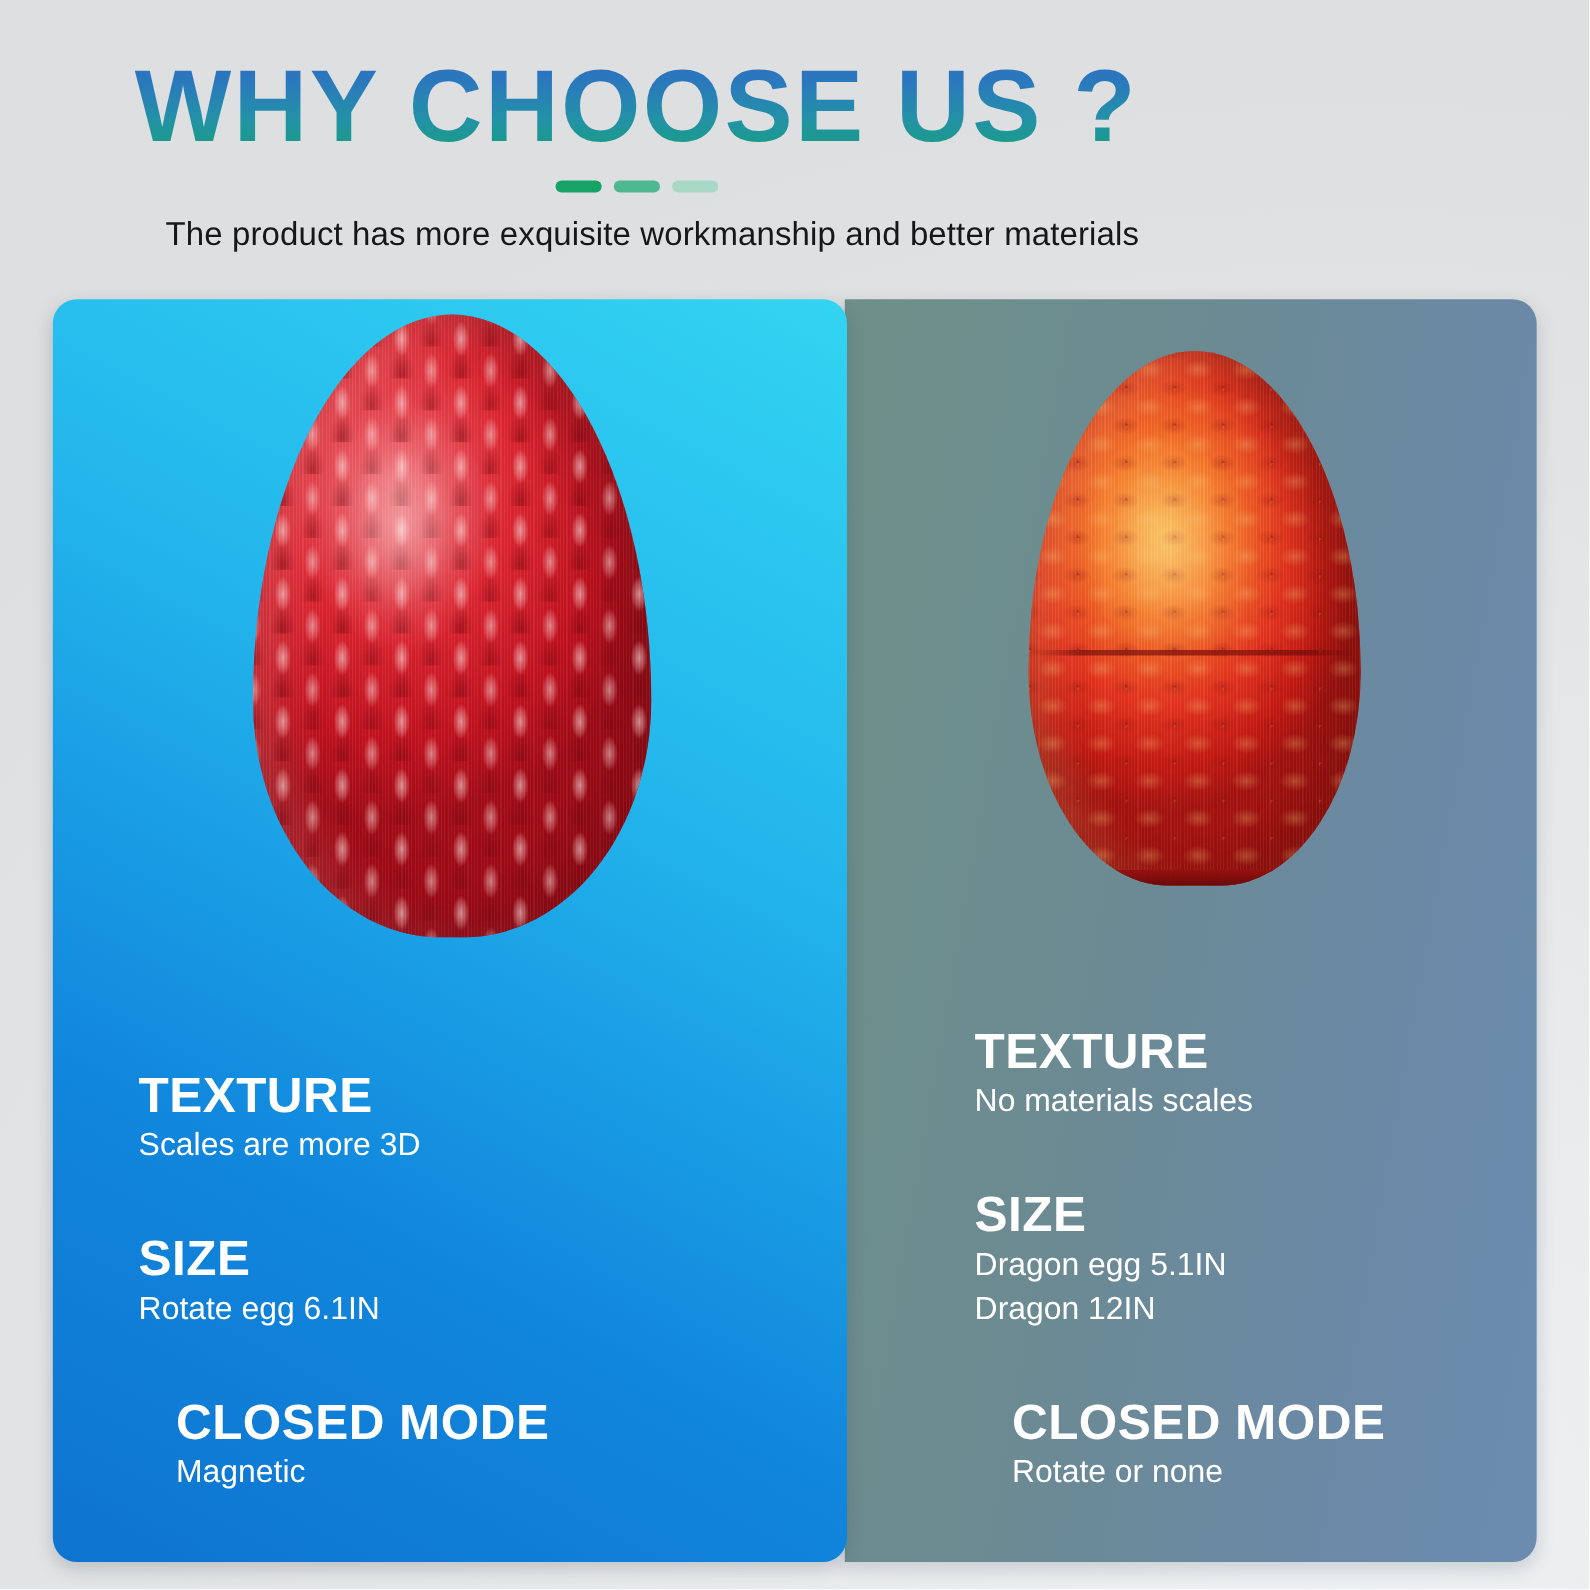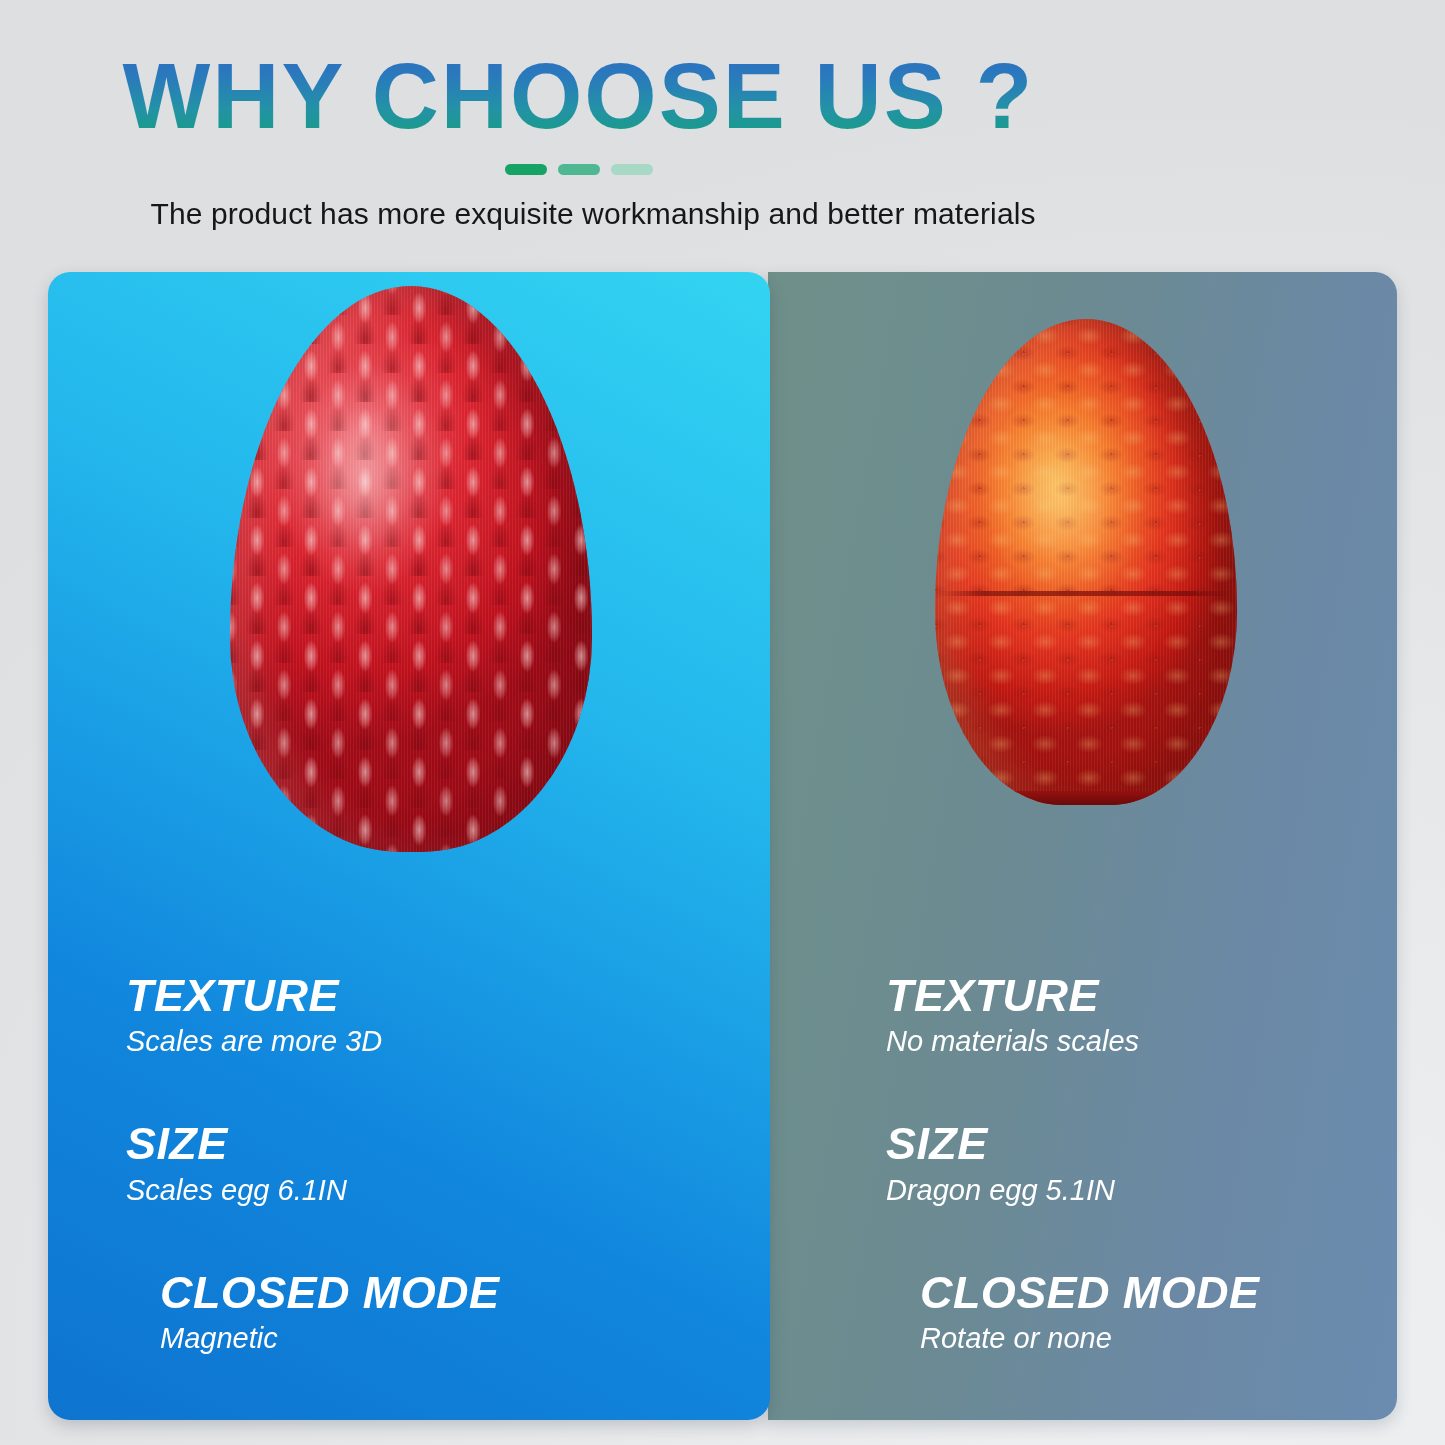--- a/index.html
+++ b/index.html
@@ -64,21 +64,20 @@
     padding-left: 29px;
   }
 
   
   .panels {
     position: absolute;
     top: 272px;
     left: 48px;
     width: 1349px;
     height: 812px;
-    font-style: italic;
   }
 
   .panel {
     position: absolute;
     top: 0;
     height: 1148px;
     overflow: hidden;
   }
 
   .panel-left {
@@ -275,21 +274,21 @@
         </div>
       </div>
 
       <div class="specs specs-left">
         <div class="spec-block">
           <div class="spec-title">TEXTURE</div>
           <div class="spec-line">Scales are more 3D</div>
         </div>
         <div class="spec-block">
           <div class="spec-title">SIZE</div>
-          <div class="spec-line">Scales egg 6.1IN</div>
+          <div class="spec-line">Rotate egg 6.1IN</div>
         </div>
         <div class="spec-block">
           <div class="spec-title">CLOSED MODE</div>
           <div class="spec-line">Magnetic</div>
         </div>
       </div>
     </div>
 
     <div class="panel panel-right">
       <div class="egg-wrap">
@@ -303,20 +302,21 @@
       </div>
 
       <div class="specs specs-right">
         <div class="spec-block">
           <div class="spec-title">TEXTURE</div>
           <div class="spec-line">No materials scales</div>
         </div>
         <div class="spec-block">
           <div class="spec-title">SIZE</div>
           <div class="spec-line">Dragon egg 5.1IN</div>
+          <div class="spec-line">Dragon 12IN</div>
         </div>
         <div class="spec-block">
           <div class="spec-title">CLOSED MODE</div>
           <div class="spec-line">Rotate or none</div>
         </div>
       </div>
     </div>
 
   </div>
 </div>

